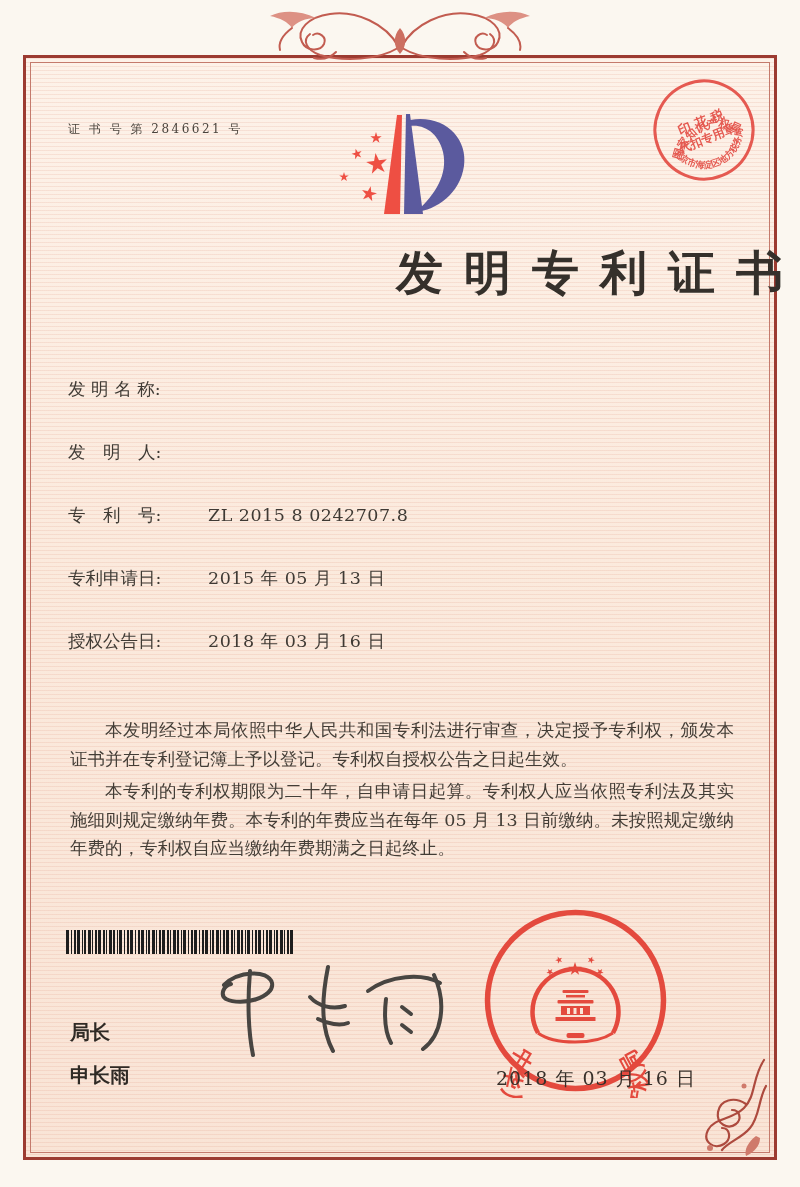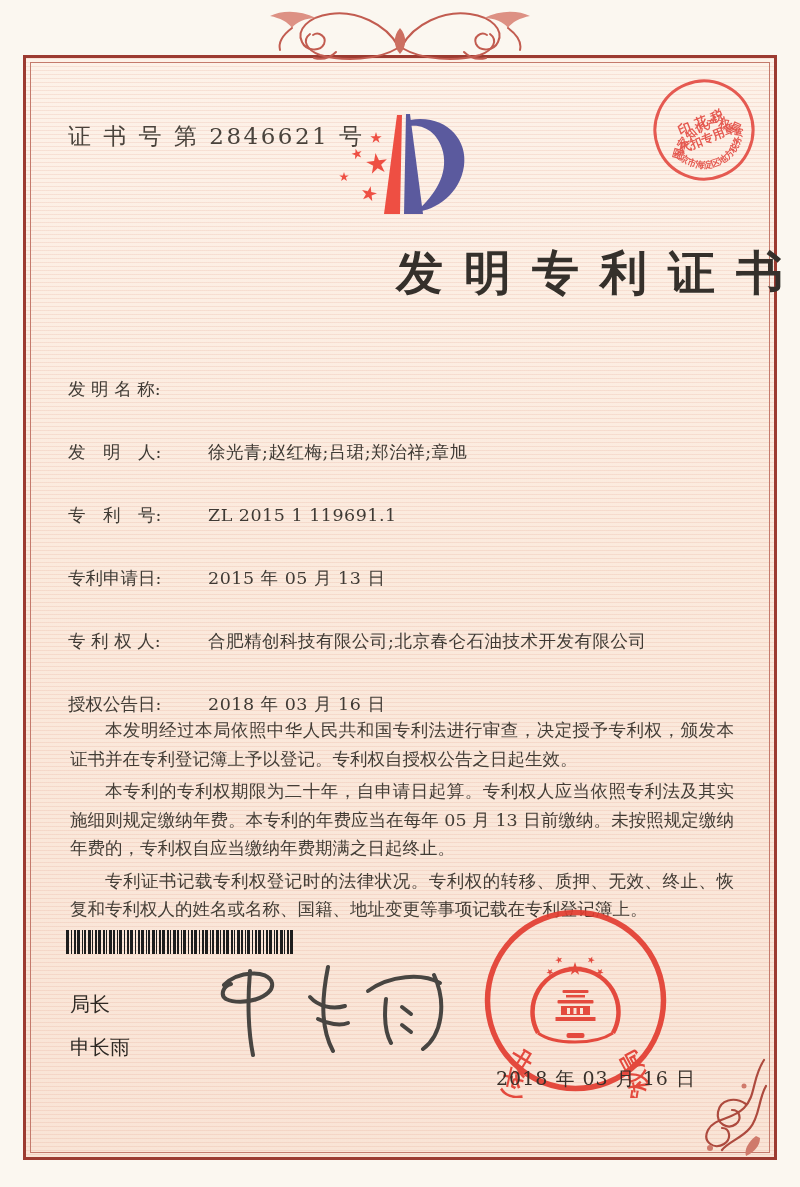--- a/index.html
+++ b/index.html
@@ -13,36 +13,36 @@
     border:3px solid #9c3b31;box-sizing:content-box;
     background:
       repeating-linear-gradient(180deg, rgba(220,140,118,.17) 0 1px, rgba(255,255,255,0) 1px 4px),
       linear-gradient(180deg,#fdf2e9 0%,#fbeadd 45%,#f9e4d6 100%);
     z-index:1;
   }
   .sheet::before{
     content:"";position:absolute;inset:4px;border:1px solid #c47a6c;pointer-events:none;
   }
   .top-ornament{position:absolute;left:0;top:0;width:800px;height:64px;z-index:3;}
-  .cert-no{position:absolute;left:68px;top:121px;font-size:23px;color:#4a433c;letter-spacing:2.5px;z-index:4;}
+  .cert-no{position:absolute;left:68px;top:121px;font-size:12px;color:#4a433c;letter-spacing:2.5px;z-index:4;}
   .logo{position:absolute;left:322px;top:88px;width:180px;height:150px;z-index:4;}
   .tax-stamp{position:absolute;left:636px;top:62px;width:136px;height:136px;z-index:5;opacity:.85;}
   .title{
     position:absolute;left:4px;top:242px;width:800px;text-align:right;
     font-size:47px;font-weight:700;color:#35302b;letter-spacing:21px;text-indent:21px;z-index:4;
   }
   .fields{position:absolute;left:68px;top:366px;width:672px;z-index:4;margin-top:12px;}
   .field-row{display:flex;margin-bottom:41px;font-size:17.5px;line-height:22px;color:#3f3a34;}
   .field-label{flex:0 0 140px;}
   .field-value{flex:1;letter-spacing:.5px;}
   .paras{position:absolute;left:66px;top:712px;width:672px;z-index:4;
     font-size:17.5px;line-height:28.5px;color:#433d36;text-align:justify;}
   .paras p{margin:4px;text-indent:2em;}
   .barcode{position:absolute;left:66px;top:930px;width:228px;height:24px;z-index:4;}
-  .director{position:absolute;left:70px;top:983px;font-size:20px;line-height:43px;color:#2f2a25;z-index:4;}
+  .director{position:absolute;left:70px;top:1011px;font-size:20px;line-height:43px;color:#2f2a25;z-index:4;font-weight:bold;}
   .signature{position:absolute;left:190px;top:953px;width:260px;height:118px;z-index:4;}
   .seal{position:absolute;left:478px;top:903px;width:195px;height:195px;z-index:5;opacity:.9;}
   .issue-date{position:absolute;left:496px;top:1066px;font-size:19px;letter-spacing:1px;color:#38302a;z-index:6;}
   .corner-flourish{position:absolute;left:686px;top:1056px;width:92px;height:102px;z-index:4;}
   .seal-text{font-family:"DejaVu Sans","Liberation Sans",sans-serif;font-weight:700;}
 </style>
 </head>
 <body>
 
 <div class="page">
@@ -104,44 +104,38 @@
   </svg>
 
   <div class="title">发明专利证书</div>
 
   <div class="fields">
     <div class="field-row">
       <span class="field-label">发 明 名 称:</span>
     </div>
     <div class="field-row">
       <span class="field-label">发　明　人:</span>
-      <span class="field-value">徐光青;赵红梅;吕珺;郑治祥;章旭</span>
     </div>
     <div class="field-row">
       <span class="field-label">专　利　号:</span>
-      <span class="field-value">ZL 2015 1 119691.1</span>
+      <span class="field-value">ZL 2015 8 0242707.8</span>
     </div>
     <div class="field-row">
       <span class="field-label">专利申请日:</span>
       <span class="field-value">2015 年 05 月 13 日</span>
-    </div>
-    <div class="field-row">
-      <span class="field-label">专 利 权 人:</span>
-      <span class="field-value">合肥精创科技有限公司;北京春仑石油技术开发有限公司</span>
     </div>
     <div class="field-row">
       <span class="field-label">授权公告日:</span>
       <span class="field-value">2018 年 03 月 16 日</span>
     </div>
   </div>
 
   <div class="paras">
     <p>本发明经过本局依照中华人民共和国专利法进行审查，决定授予专利权，颁发本证书并在专利登记簿上予以登记。专利权自授权公告之日起生效。</p>
     <p>本专利的专利权期限为二十年，自申请日起算。专利权人应当依照专利法及其实施细则规定缴纳年费。本专利的年费应当在每年 05 月 13 日前缴纳。未按照规定缴纳年费的，专利权自应当缴纳年费期满之日起终止。</p>
-    <p>专利证书记载专利权登记时的法律状况。专利权的转移、质押、无效、终止、恢复和专利权人的姓名或名称、国籍、地址变更等事项记载在专利登记簿上。</p>
   </div>
 
   <svg class="barcode" viewBox="0 0 228 24" preserveAspectRatio="none">
     <line x1="0" y1="12" x2="228" y2="12" stroke="#1d1d1d" stroke-width="24" stroke-dasharray="3 2 1 2 2 1 3 2 1 1 2 2 3 1 1 2 2 1 3 2 2 1 1 2 3 1 2 2 1 1 3 2 1 2 2 1"></line>
   </svg>
 
   <div class="director">
     <div>局长</div>
     <div>申长雨</div>
   </div>

